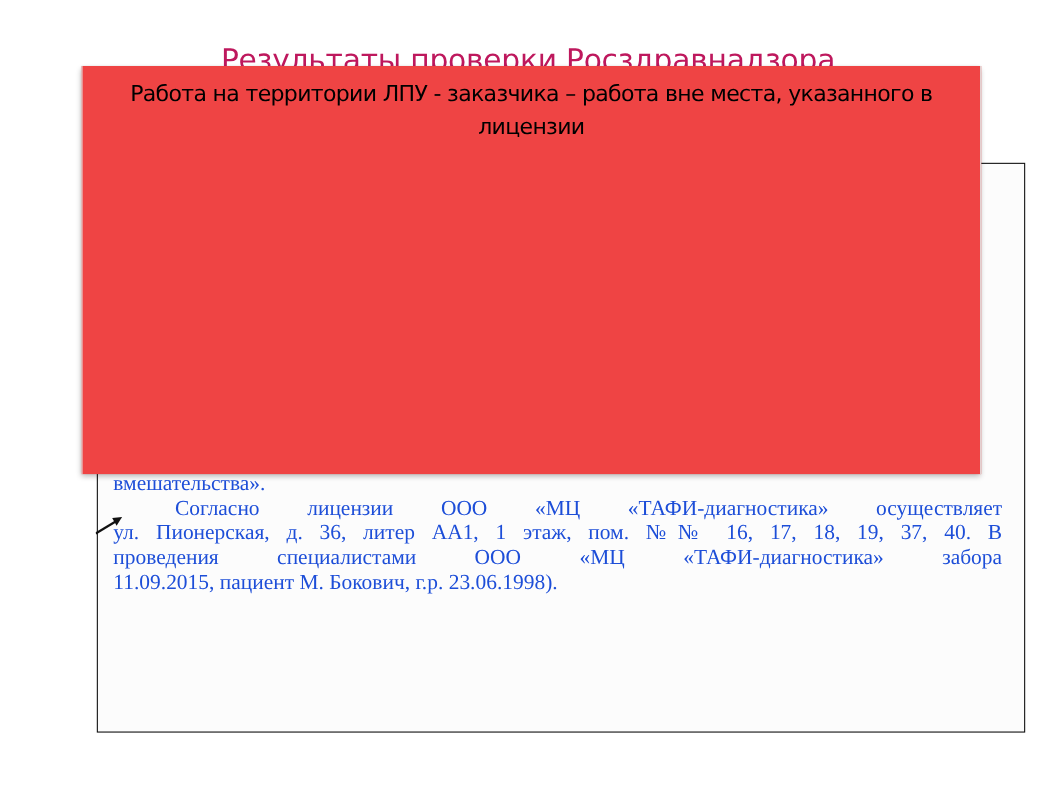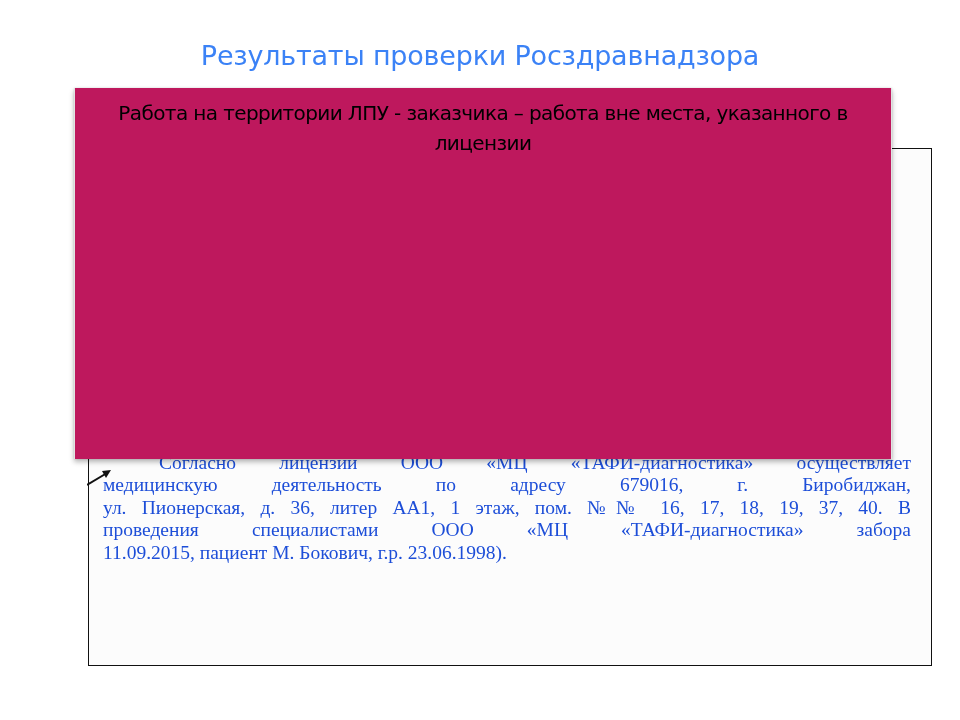--- a/index.html
+++ b/index.html
@@ -18,21 +18,21 @@
     .slide-title {
       position: absolute;
       left: 0;
       top: 36px;
       width: 960px;
       text-align: center;
       font-family: "DejaVu Sans", sans-serif;
       font-size: 27px;
       line-height: 40px;
       letter-spacing: -0.2px;
-      color: #3b82f6;
+      color: #be185d;
     }
     .scan {
       position: absolute;
       left: 88px;
       top: 148px;
       width: 844px;
       height: 518px;
       border: 1.5px solid #111;
       background: #fcfcfc;
       box-sizing: border-box;
@@ -67,24 +67,24 @@
     .arrow {
       position: absolute;
       left: -2px;
       top: 318px;
       width: 26px;
       height: 20px;
     }
     .overlay-card {
       position: absolute;
       left: 74px;
-      top: 88px;
+      top: 60px;
       width: 818px;
       height: 371px;
-      background: #be185d;
+      background: #ef4444;
       box-shadow: 0 3px 5px rgba(0,0,0,0.28), 0 0 2px rgba(0,0,0,0.12);
       border-left: 1px solid #e2e2e2;
       border-right: 1px solid #e2e2e2;
       box-sizing: border-box;
     }
     .overlay-text {
       position: absolute;
       left: 0;
       top: 10px;
       width: 100%;
@@ -104,21 +104,20 @@
 <div class="slide-title">Результаты проверки Росздравнадзора</div>
 
 <div class="scan">
   <svg class="arrow" viewBox="0 0 26 20">
     <line x1="0" y1="18" x2="20" y2="6" stroke="#111" stroke-width="2"></line>
     <polygon points="24,3 15,4 19,11" fill="#111"></polygon>
   </svg>
   <div class="scan-body">
     <span class="scan-line cut">вмешательства».</span>
     <span class="scan-line indent">Согласно лицензии ООО «МЦ «ТАФИ-диагностика» осуществляет</span>
-    <span class="scan-line">медицинскую деятельность по адресу 679016, г. Биробиджан,</span>
     <span class="scan-line">ул. Пионерская, д. 36, литер АА1, 1 этаж, пом. №№ 16, 17, 18, 19, 37, 40. В</span>
     <span class="scan-line">проведения специалистами ООО «МЦ «ТАФИ-диагностика» забора</span>
     <span class="scan-line last">11.09.2015, пациент М. Бокович, г.р. 23.06.1998).</span>
   </div>
 </div>
 
 <div class="overlay-card">
   <div class="overlay-text">Работа на территории ЛПУ - заказчика – работа вне места, указанного в лицензии</div>
 </div>
 

